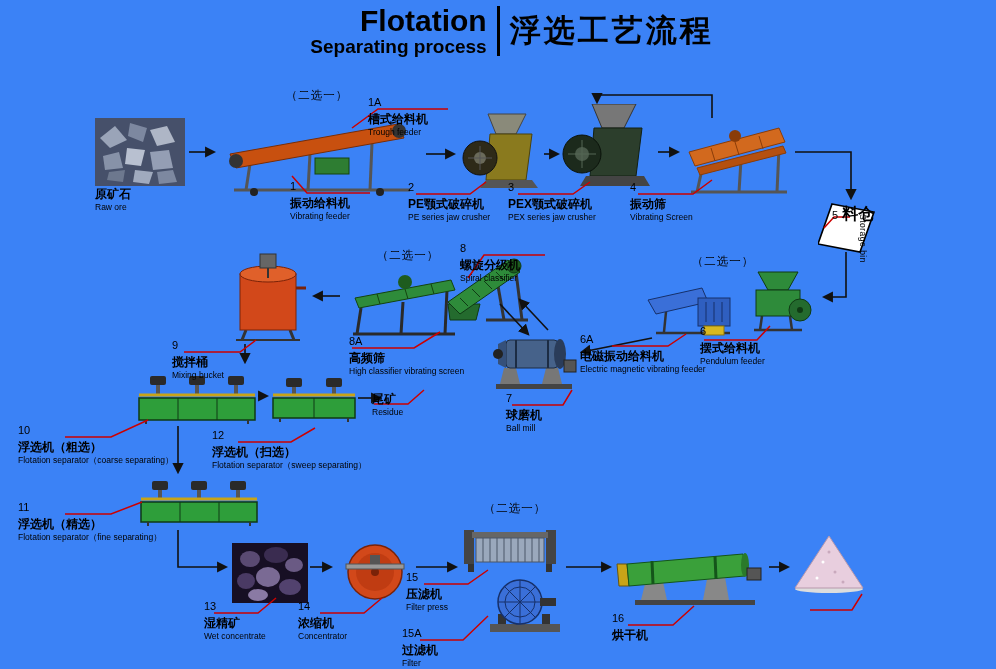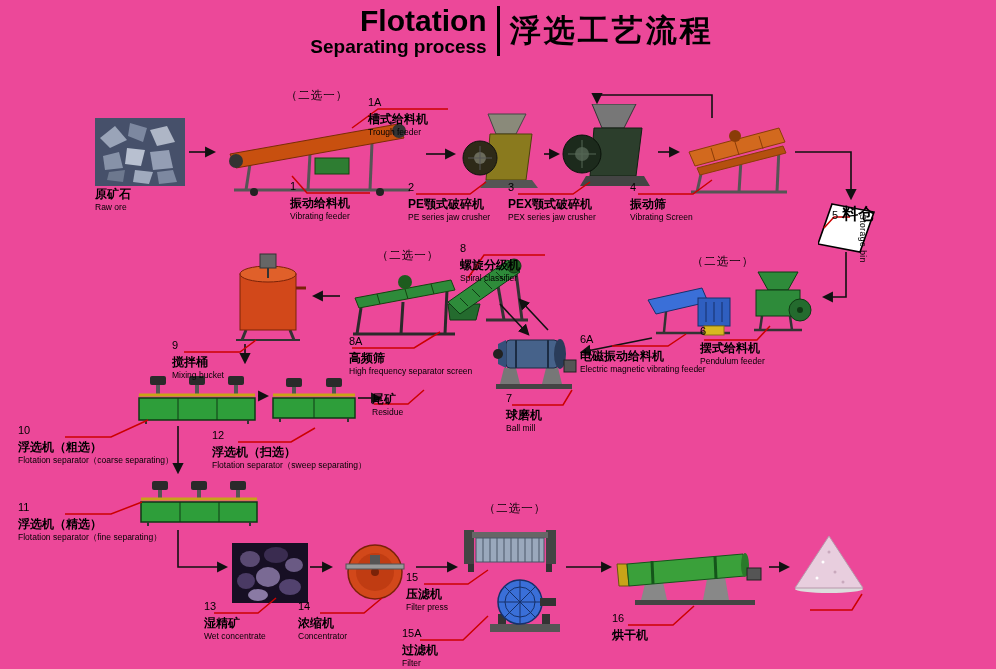--- a/index.html
+++ b/index.html
@@ -1,17 +1,17 @@
 <!DOCTYPE html>
 <html><head>
 <meta charset="utf-8">
 <style>
   html,body{margin:0;padding:0;background:#fff;}
   body{font-family:"Liberation Sans","DejaVu Sans",sans-serif;color:#000;}
-  #canvas{position:relative;width:996px;height:669px;background:#ec4899;overflow:hidden;}
+  #canvas{position:relative;width:996px;height:669px;background:#3b82f6;overflow:hidden;}
   .title-wrap{position:absolute;top:6px;left:0;right:0;display:flex;justify-content:center;align-items:flex-start;gap:10px;z-index:4;transform:translateX(14px);}
   .title-en{text-align:right;}
   .title-en .t1{font-size:30px;font-weight:bold;line-height:30px;}
   .title-en .t2{font-size:19px;font-weight:bold;line-height:21px;}
   .title-bar{width:3px;height:50px;background:#000;}
   .title-zh{font-size:31px;font-weight:bold;line-height:50px;letter-spacing:3px;}
   .overlay{position:absolute;left:0;top:0;z-index:5;pointer-events:none;}
   .equip{position:absolute;z-index:2;}
   .lg{position:absolute;z-index:6;}
   .lg .num{display:block;font-size:11px;line-height:13px;height:13px;}
@@ -443,21 +443,21 @@
 
   <div class="lg" style="left:460px;top:242px;width:112px">
     <span class="num">8</span>
     <span class="zh">螺旋分级机</span>
     <span class="en">Spiral classifier</span>
   </div>
 
   <div class="lg" style="left:349px;top:335px;width:152px">
     <span class="num">8A</span>
     <span class="zh">高频筛</span>
-    <span class="en">High frequency separator screen</span>
+    <span class="en">High classifier vibrating screen</span>
   </div>
 
   <div class="lg" style="left:172px;top:339px;width:110px">
     <span class="num">9</span>
     <span class="zh">搅拌桶</span>
     <span class="en">Mixing bucket</span>
   </div>
 
   <div class="lg" style="left:18px;top:424px;width:200px">
     <span class="num">10</span>

